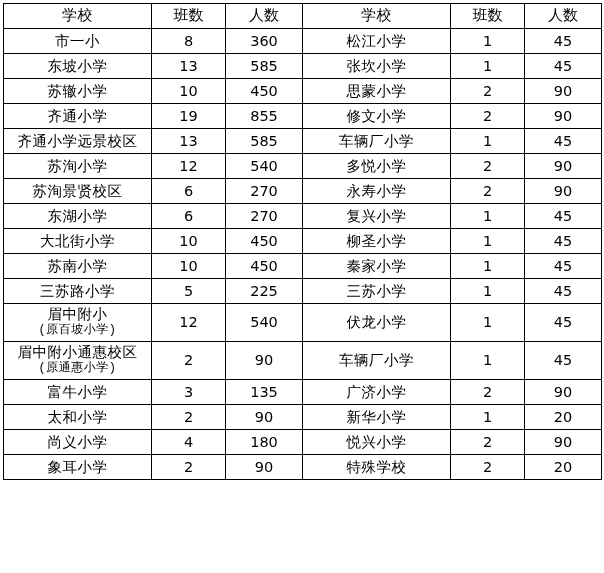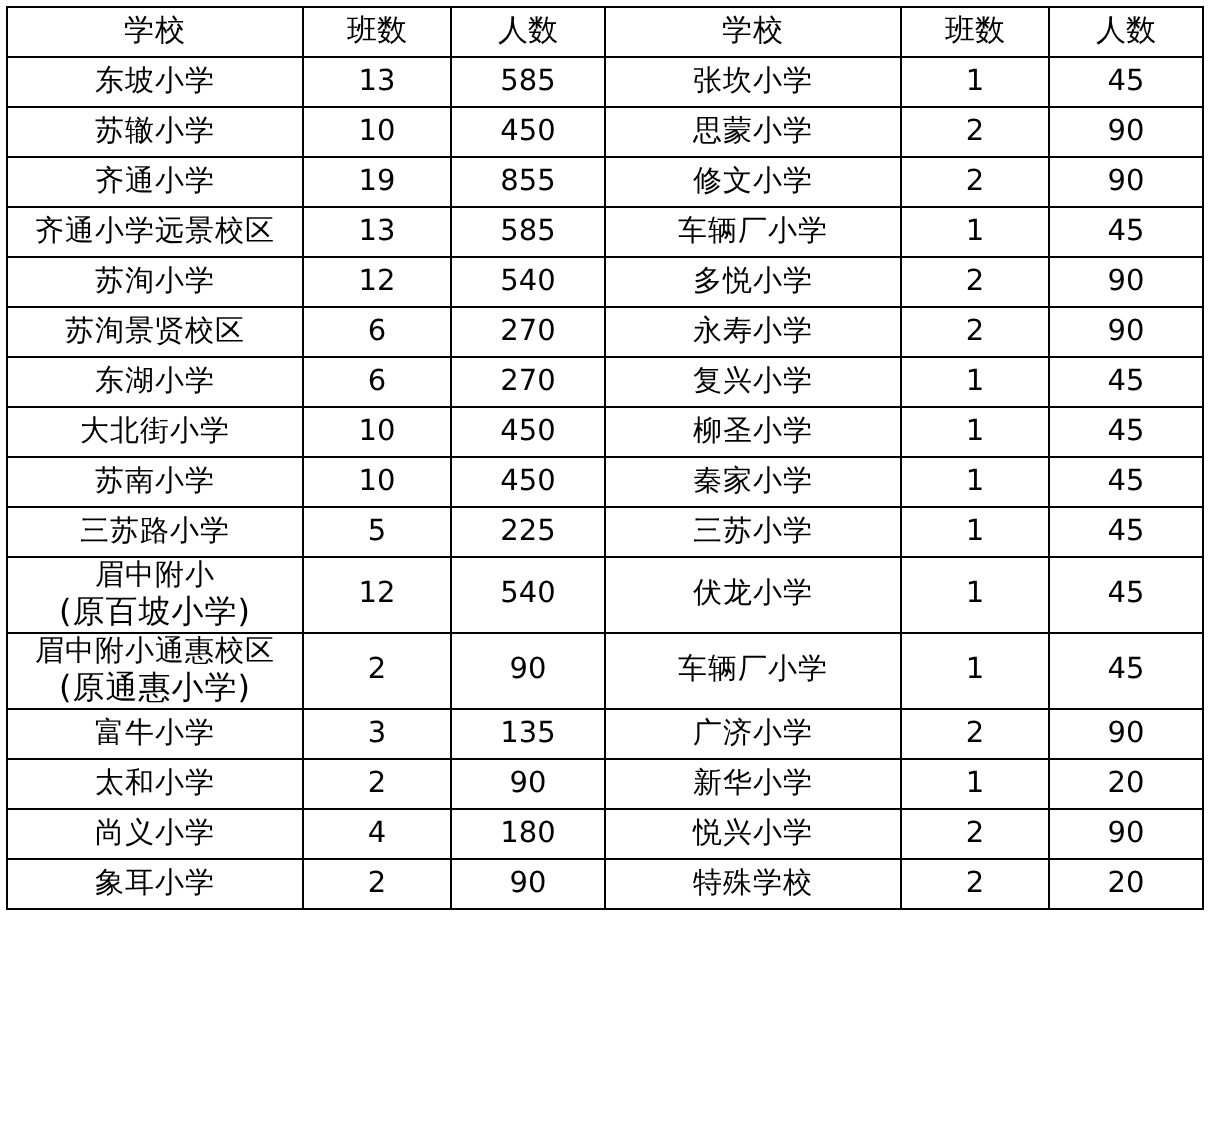--- a/index.html
+++ b/index.html
@@ -46,23 +46,24 @@
   col.c-people { width: 77px; }
 
   td.school, th.school { letter-spacing: 0.5px; }
   td.num { font-size: 14px; }
 
   .two-line {
     white-space: normal;
     line-height: 1.05;
     font-size: 13px;
     letter-spacing: 0px;
+    font-family: Liberation Mono, monospace;
   }
   .two-line .l1 { display: block; }
-  .two-line .l2 { display: block; font-size: 16px; }
+  .two-line .l2 { display: block; font-size: 12px; }
   tr.tall td { height: 38px; }
 </style>
 </head>
 <body>
 
 <div id="sheet">
   <table class="grid">
     <colgroup>
       <col class="c-school">
         <col class="c-classes">
@@ -76,20 +77,28 @@
         <th class="school">学校</th>
         <th>班数</th>
         <th>人数</th>
         <th class="school">学校</th>
         <th>班数</th>
         <th>人数</th>
       </tr>
     </thead>
     <tbody id="tbody">
         <tr>
+          <td class="school">市一小</td>
+          <td class="num">8</td>
+          <td class="num">360</td>
+          <td class="school">松江小学</td>
+          <td class="num">1</td>
+          <td class="num">45</td>
+        </tr>
+        <tr>
           <td class="school">东坡小学</td>
           <td class="num">13</td>
           <td class="num">585</td>
           <td class="school">张坎小学</td>
           <td class="num">1</td>
           <td class="num">45</td>
         </tr>
         <tr>
           <td class="school">苏辙小学</td>
           <td class="num">10</td>

